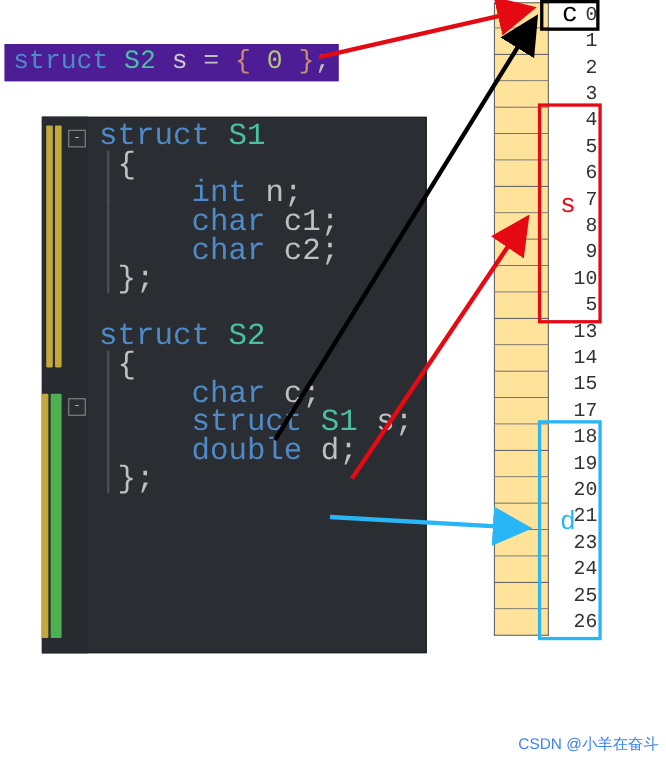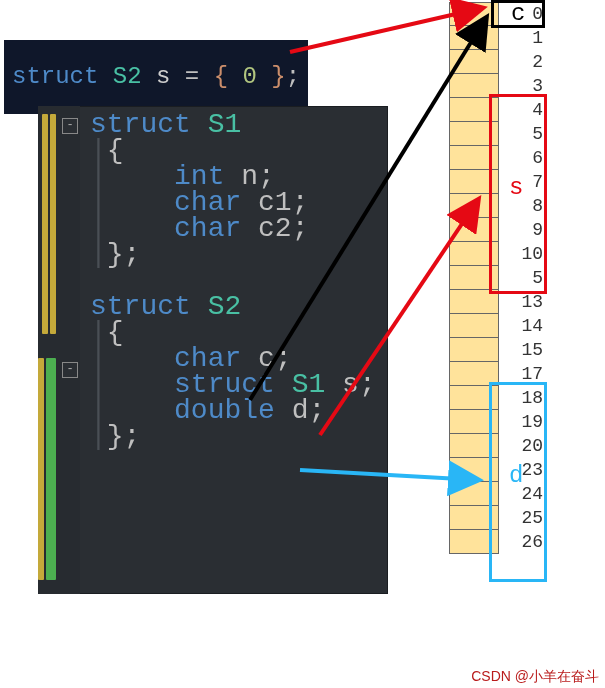--- a/index.html
+++ b/index.html
@@ -1,20 +1,20 @@
 <!DOCTYPE html>
 <html><head>
 <meta charset="utf-8">
 <style>
   html,body{margin:0;padding:0;background:#fff;font-family:Consolas,'Courier New',monospace;font-size:16px}
   .stage{position:relative;width:605px;height:688px;overflow:hidden}
 
   
-  .top-code{position:absolute;left:4px;top:40px;background:#0f172a;color:#ccc;
-    padding:20px 8px;font-size:24px;line-height:1.4;white-space:pre}
+  .top-code{position:absolute;left:4px;top:40px;background:#4c1d95;color:#ccc;
+    padding:0 8px;font-size:24px;line-height:1.4;white-space:pre}
   .kw{color:#4e8ac8}
   .typ{color:#49c0a4}
   .lit{color:#b1c57f}
   .str{color:#cb8e6b}
   .punc{color:#bfbfbf}
 
   
   .editor{position:absolute;left:38px;top:106px;width:350px;height:488px;
     background:#2a2e33;color:#bfbfbf;box-shadow:0 0 0 1px #1a1d21 inset}
   .gutter{position:absolute;left:0;top:0;bottom:0;width:42px;background:#272b30}
@@ -41,21 +41,21 @@
   .ov-d{border:3px solid #29b6f6}
   .ov-label{position:absolute;font-size:24px;font-weight:400}
   .lbl-c{color:#000}
   .lbl-s{color:#e50914}
   .lbl-d{color:#29b6f6}
 
   
   svg.arrows{position:absolute;left:0;top:0;width:605px;height:688px;pointer-events:none}
 
   
-  .wm{position:absolute;right:6px;bottom:2px;color:#b91c1c;font-size:14px;
+  .wm{position:absolute;right:6px;bottom:2px;color:#3b82f6;font-size:14px;
     font-family:Arial,Helvetica,sans-serif}
 </style>
 </head>
 <body>
 
 <div class="stage">
 
   <div class="top-code"><span class="kw">struct</span> <span class="typ">S2</span> <span>s</span> <span class="punc">=</span> <span class="str">{</span> <span class="lit">0</span> <span class="str">}</span><span class="punc">;</span></div>
 
   <div class="editor">
@@ -154,20 +154,24 @@
       <div class="row">
         <div class="cell"></div>
         <div class="idx">19</div>
       </div>
       <div class="row">
         <div class="cell"></div>
         <div class="idx">20</div>
       </div>
       <div class="row">
         <div class="cell"></div>
+        <div class="idx">21</div>
+      </div>
+      <div class="row">
+        <div class="cell"></div>
         <div class="idx">23</div>
       </div>
       <div class="row">
         <div class="cell"></div>
         <div class="idx">24</div>
       </div>
       <div class="row">
         <div class="cell"></div>
         <div class="idx">25</div>
       </div>

